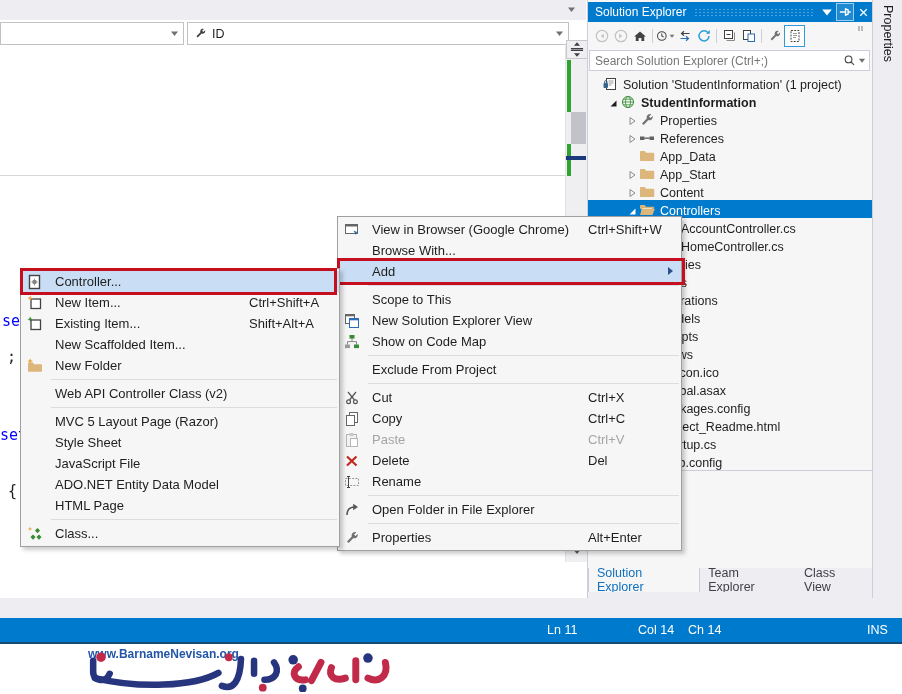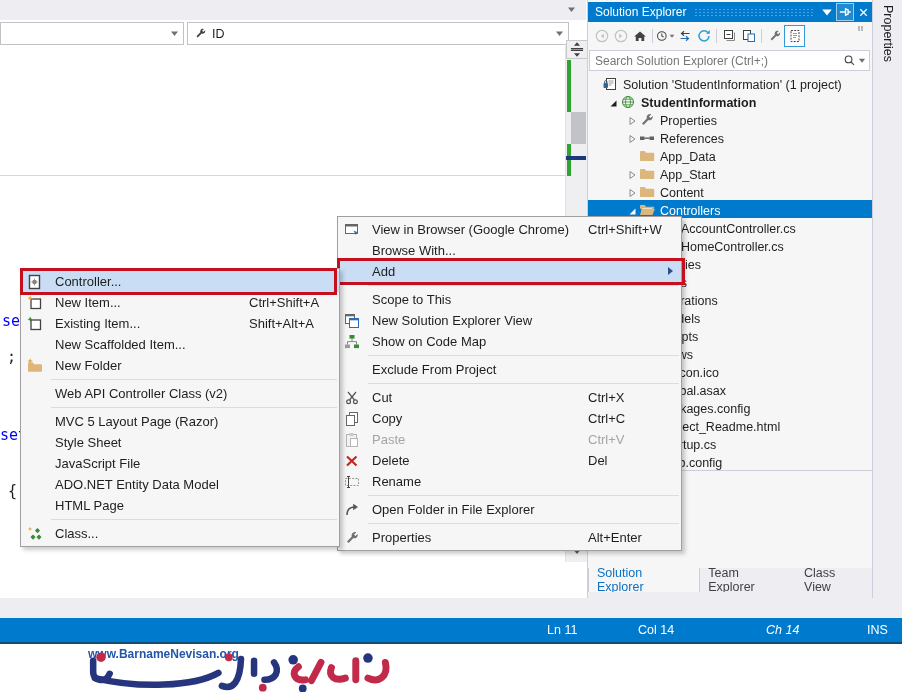--- a/index.html
+++ b/index.html
@@ -73,21 +73,21 @@
 
   
   .props-strip{left:872px;top:0;width:30px;height:598px;background:#eeeef2;border-left:1px solid #cccedb;}
   .props-label{position:absolute;left:8px;top:5px;writing-mode:vertical-rl;font-size:12.5px;color:#1e1e1e;}
 
   
   .bottom-chrome{left:0;top:598px;width:902px;height:20px;background:#eeeef2;}
   .status-bar{left:0;top:618px;width:902px;height:24px;background:#007acc;color:#fff;font-size:12.5px;
               border-bottom:2px solid #164c72;}
   .status-bar span{position:absolute;top:5px;}
-  .sb-ln{left:547px;} .sb-col{left:638px;} .sb-ch{left:766px;font-style:italic;} .sb-ins{left:867px;}
+  .sb-ln{left:547px;} .sb-col{left:638px;} .sb-ch{left:688px;} .sb-ins{left:867px;}
   .footer{left:0;top:644px;width:902px;height:50px;background:#fff;}
   .wm-url{position:absolute;left:88px;top:3px;font-size:12px;font-weight:bold;color:#2456a8;}
   .wm-logo{position:absolute;left:22px;top:8px;width:398px;height:40px;}
 
   
   .menu{position:absolute;background:#f6f6f6;border:1px solid #a0a0a0;
         box-shadow:3px 3px 4px rgba(0,0,0,.2);padding:2px 0;font-size:13px;}
   .ctx-menu{left:337px;top:216px;width:343px;z-index:20;}
   .sub-menu{left:20px;top:268px;width:318px;z-index:30;}
   .menu-item{position:relative;height:21px;display:flex;align-items:center;}

